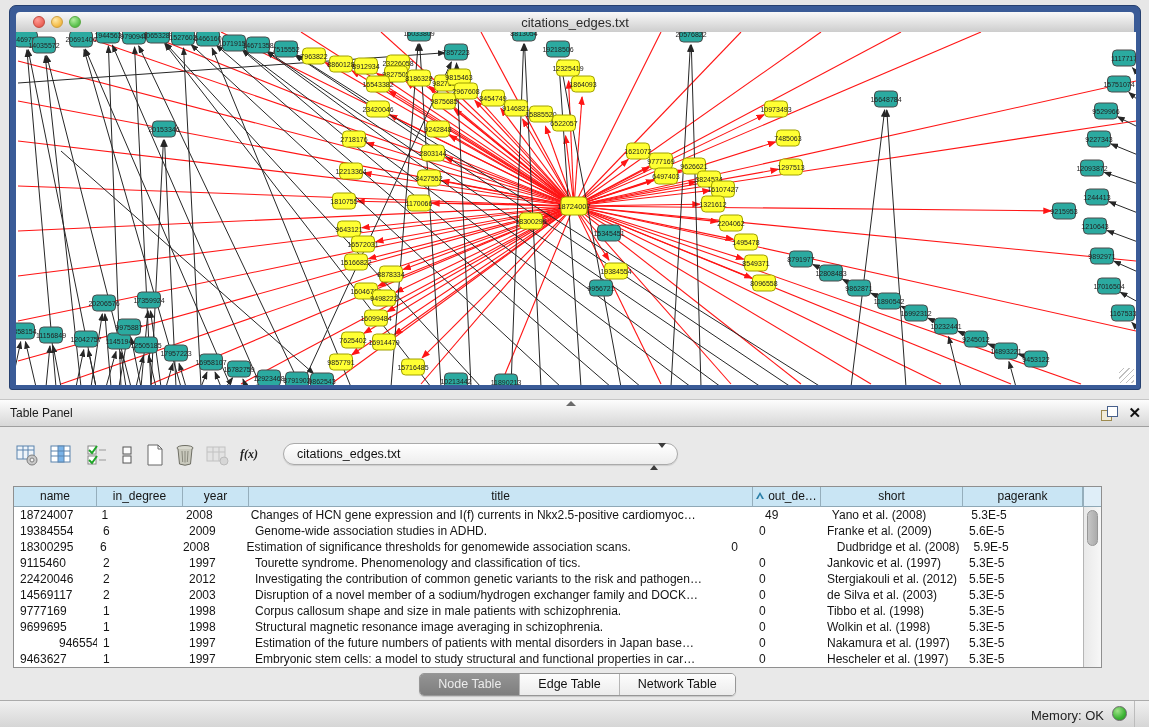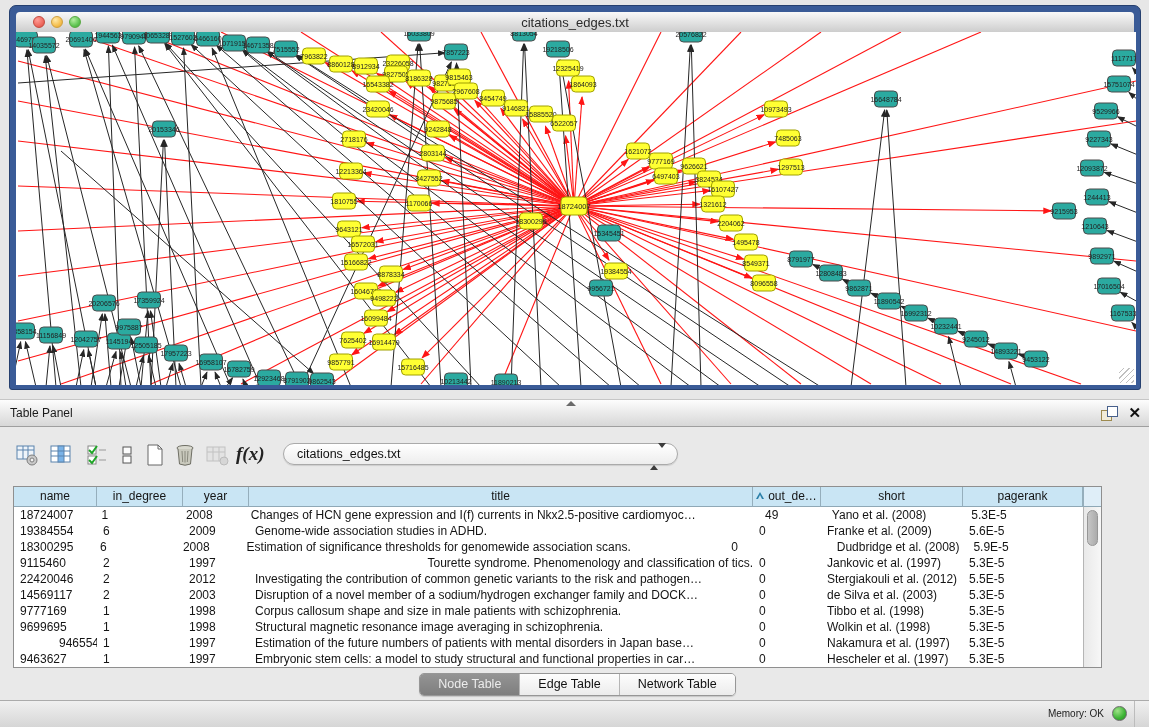--- a/index.html
+++ b/index.html
@@ -29,21 +29,21 @@
                   border-left:5px solid transparent;border-right:5px solid transparent;border-bottom:5px solid #6a6a6a;}
   #float-btn{position:absolute;right:32px;top:6px;width:16px;height:15px;}
   #float-btn .sq1{position:absolute;left:0;top:4px;width:9px;height:9px;border:1.5px solid #9d8a4f;background:#f2ecd8;}
   #float-btn .sq2{position:absolute;left:6px;top:0;width:9px;height:9px;border:1.5px solid #47608c;background:#fff;}
   #close-btn{position:absolute;right:8px;top:4px;font-size:15px;font-weight:bold;color:#111;line-height:18px;}
   #panel-body{position:absolute;left:0;top:427px;width:1149px;height:273px;background:#e9e9e9;}
   
   #toolbar{position:absolute;left:14px;top:14px;height:32px;}
   .tool{position:absolute;top:0;width:26px;height:28px;text-align:center;}
   .tool svg{display:block;margin:2px auto;}
-  #fx-icon{font-family:"Liberation Serif",serif;font-style:italic;font-weight:bold;font-size:19px;color:#222;line-height:26px;}
+  #fx-icon{font-family:"Liberation Serif",serif;font-style:italic;font-weight:bold;font-size:12px;color:#222;line-height:26px;}
   #combo{position:absolute;left:269px;top:2px;width:395px;height:22px;border:1px solid #aaa;border-radius:11px;
          background:linear-gradient(#ffffff,#ededed);box-shadow:0 1px 1px rgba(0,0,0,.12);box-sizing:border-box;}
   #combo-text{position:absolute;left:13px;top:3px;font-size:12.5px;color:#111;}
   .combo-arrows{position:absolute;right:11px;top:4px;}
   .arr-up{width:0;height:0;border-left:4px solid transparent;border-right:4px solid transparent;border-bottom:5px solid #3c3c3c;margin-bottom:3px;}
   .arr-dn{width:0;height:0;border-left:4px solid transparent;border-right:4px solid transparent;border-top:5px solid #3c3c3c;}
   
   #table{position:absolute;left:13px;top:59px;width:1089px;height:182px;background:#fff;border:1px solid #8f8f8f;box-sizing:border-box;}
   #thead{position:absolute;left:0;top:0;height:20px;width:1069px;display:flex;}
   .th{box-sizing:border-box;height:20px;background:#c9e5f4;border-right:1px solid #95aebc;border-bottom:1px solid #8fa8b6;
@@ -65,21 +65,21 @@
   #tabs{position:absolute;left:0;top:246px;width:1149px;text-align:center;}
   #seg{display:inline-flex;border:1px solid #979797;border-radius:5px;overflow:hidden;
        box-shadow:0 1px 1px rgba(0,0,0,.15);margin-left:6px;}
   .seg-btn{height:21px;line-height:21px;font-size:12.5px;padding:0 18px;background:linear-gradient(#fdfdfd,#ececec);
            color:#111;border-right:1px solid #b5b5b5;}
   .seg-btn:last-child{border-right:none;}
   .seg-btn.sel{background:linear-gradient(#949494,#7e7e7e);color:#ececec;}
   
   #statusbar{position:absolute;left:0;top:700px;width:1149px;height:27px;
              background:linear-gradient(#f0f0f0,#d6d6d6);border-top:1px solid #ababab;box-sizing:border-box;}
-  #mem-label{position:absolute;right:45px;top:7px;font-size:10px;color:#222;text-align:center;}
+  #mem-label{position:absolute;right:45px;top:7px;font-size:13px;color:#222;text-align:center;}
   #mem-dot{position:absolute;right:22px;top:5px;width:15px;height:15px;border-radius:50%;
            background:radial-gradient(circle at 35% 30%,#9fe388,#3cb434 60%,#2a8f26);border:1px solid #6a6a6a;box-sizing:border-box;}
   #status-div{position:absolute;right:14px;top:0;height:100%;border-left:1px solid #bcbcbc;}
 </style>
 </head>
 <body>
 
 <div id="stage">
 
   <div id="net-frame">
@@ -608,21 +608,21 @@
             <div class="td" style="width: 66px;">2008</div>
             <div class="td" style="width: 504px;">Estimation of significance thresholds for genomewide association scans.</div>
             <div class="td" style="width: 68px;">0</div>
             <div class="td" style="width: 142px; margin-left: 40px;">Dudbridge et al. (2008)</div>
             <div class="td" style="width: 120px;">5.9E-5</div>
           </div>
           <div class="tr">
             <div class="td" style="width: 83px;">9115460</div>
             <div class="td" style="width: 86px;">2</div>
             <div class="td" style="width: 66px;">1997</div>
-            <div class="td" style="width: 504px; text-align: right;">Tourette syndrome. Phenomenology and classification of tics.</div>
+            <div class="td" style="width: 504px;">Tourette syndrome. Phenomenology and classification of tics.</div>
             <div class="td" style="width: 68px;">0</div>
             <div class="td" style="width: 142px;">Jankovic et al. (1997)</div>
             <div class="td" style="width: 120px;">5.3E-5</div>
           </div>
           <div class="tr">
             <div class="td" style="width: 83px;">22420046</div>
             <div class="td" style="width: 86px;">2</div>
             <div class="td" style="width: 66px;">2012</div>
             <div class="td" style="width: 504px;">Investigating the contribution of common genetic variants to the risk and pathogen…</div>
             <div class="td" style="width: 68px;">0</div>

